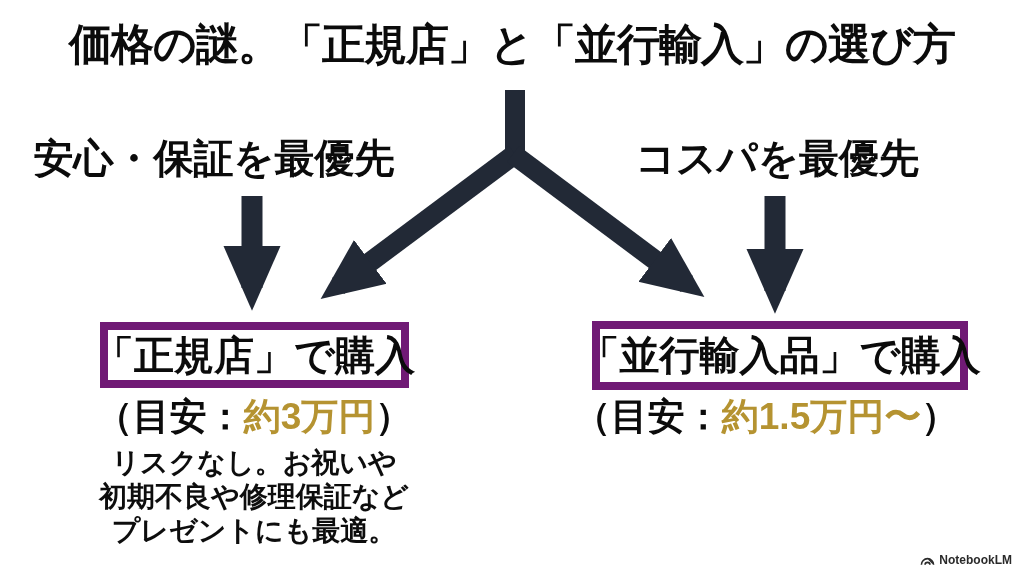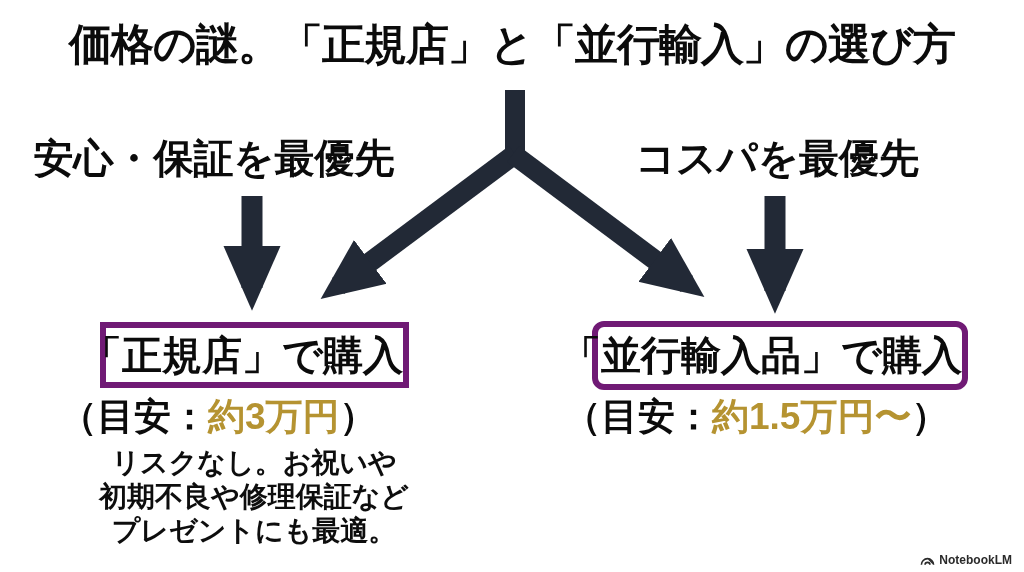--- a/index.html
+++ b/index.html
@@ -15,28 +15,28 @@
     color:#0b0b0b;white-space:nowrap;
   }
   .arrow-layer{left:0;top:0;width:1024px;height:572px;pointer-events:none;}
   .priority{
     top:129px;text-align:center;font-size:40px;font-weight:900;
     line-height:58px;color:#0b0b0b;white-space:nowrap;
   }
   .priority.left{left:18px;width:392px;}
   .priority.right{left:585px;width:384px;}
   .choice-box{
-    box-sizing:border-box;border:6px solid #701a75;background:#ffffff;
-    display:flex;align-items:center;justify-content:flex-end;
+    box-sizing:border-box;border:8px solid #701a75;background:#ffffff;
+    display:flex;align-items:center;justify-content:center;
     font-size:40px;font-weight:900;white-space:nowrap;color:#0b0b0b;
   }
   .box-left{left:100px;top:322px;width:309px;height:66px;}
-  .box-right{left:592px;top:321px;width:376px;height:69px;border-radius:12px;}
+  .box-right{left:592px;top:321px;width:376px;height:69px;}
   .price{
-    top:394px;text-align:left;font-size:37px;font-weight:900;
+    top:394px;text-align:center;font-size:37px;font-weight:900;
     line-height:46px;white-space:nowrap;color:#0b0b0b;
   }
   .price.left{left:60px;width:388px;}
   .price.right{left:564px;width:404px;}
   .price .gold{color:#b59331;}
   .desc{
     text-align:center;font-size:28px;font-weight:800;line-height:34px;
     color:#0d0d0d;
   }
   .desc.left{left:56px;top:446px;width:396px;}

